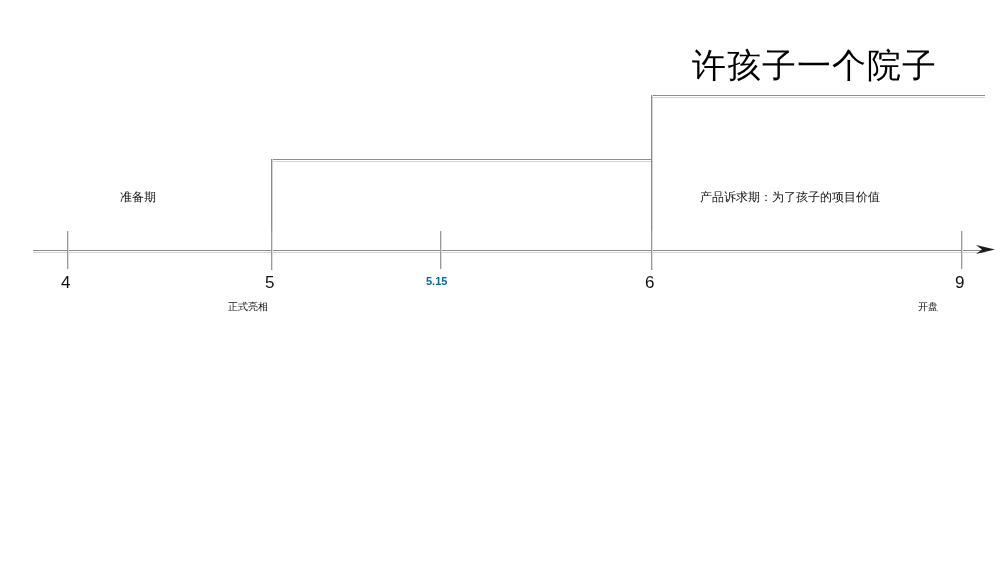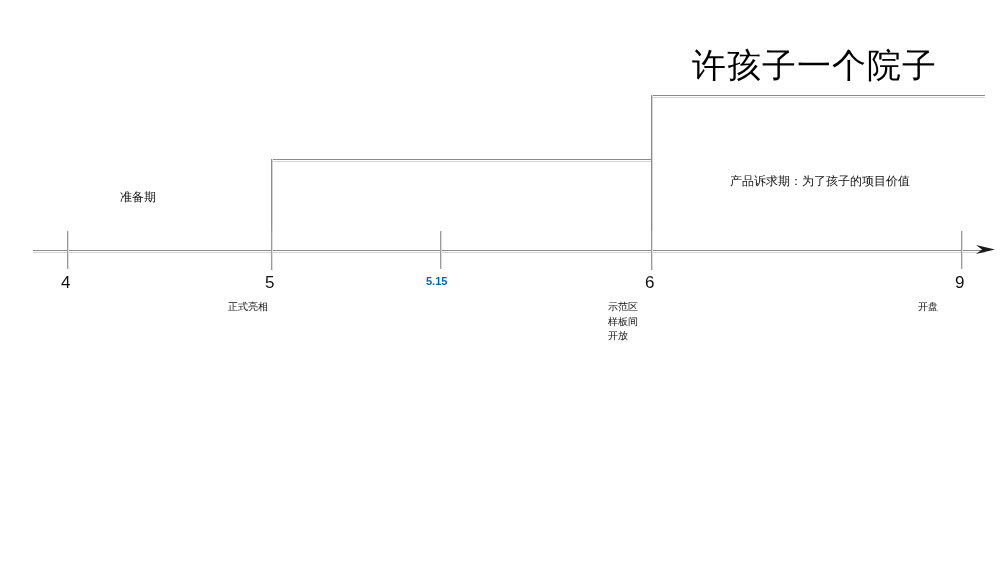--- a/index.html
+++ b/index.html
@@ -108,21 +108,21 @@
 
   <div class="hline" style="left:271px; top:159px; width:381px;"></div>
 
   <div class="vline" style="left:271px; top:159px; height:111px;"></div>
 
   <div class="vline" style="left:651px; top:95px; height:175px;"></div>
 
   <div class="txt phase-label" style="left:120px; top:190px;">准备期</div>
 
 
-  <div class="txt phase-label" style="left:700px; top:174px;margin-left:30px;">产品诉求期：为了孩子的项目价值</div>
+  <div class="txt phase-label" style="left:700px; top:190px;">产品诉求期：为了孩子的项目价值</div>
 
   <div class="hline" style="left:33px; top:250px; width:952px;"></div>
 
   <div class="arrowhead" style="left:975px; top:236px;">
     <svg width="26" height="26" viewBox="0 0 26 26" aria-hidden="true">
       <path d="M1 9 L20 13.5 L1 18 L7 13.5 Z" fill="#1a1a1a"></path>
     </svg>
   </div>
 
   <div class="tickmark" style="left:67px;  top:231px; height:38px;"></div>
@@ -136,19 +136,16 @@
   <div class="txt tick-num" style="left:265px; top:272px;">5</div>
 
   <div class="txt tick-num-small" style="left:426px; top:275px;">5.15</div>
 
   <div class="txt tick-num" style="left:645px; top:272px;">6</div>
 
   <div class="txt tick-num" style="left:955px; top:272px;">9</div>
 
   <div class="txt tick-sub" style="left:228px; top:300px; width:86px;">正式亮相</div>
 
-  <div class="txt tick-sub" style="left:608px; top:300px; width:86px;">示范区
-样板间
-开放</div>
 
   <div class="txt tick-sub" style="left:918px; top:300px; width:86px;">开盘</div>
 
 </div>
 
 </body></html>

